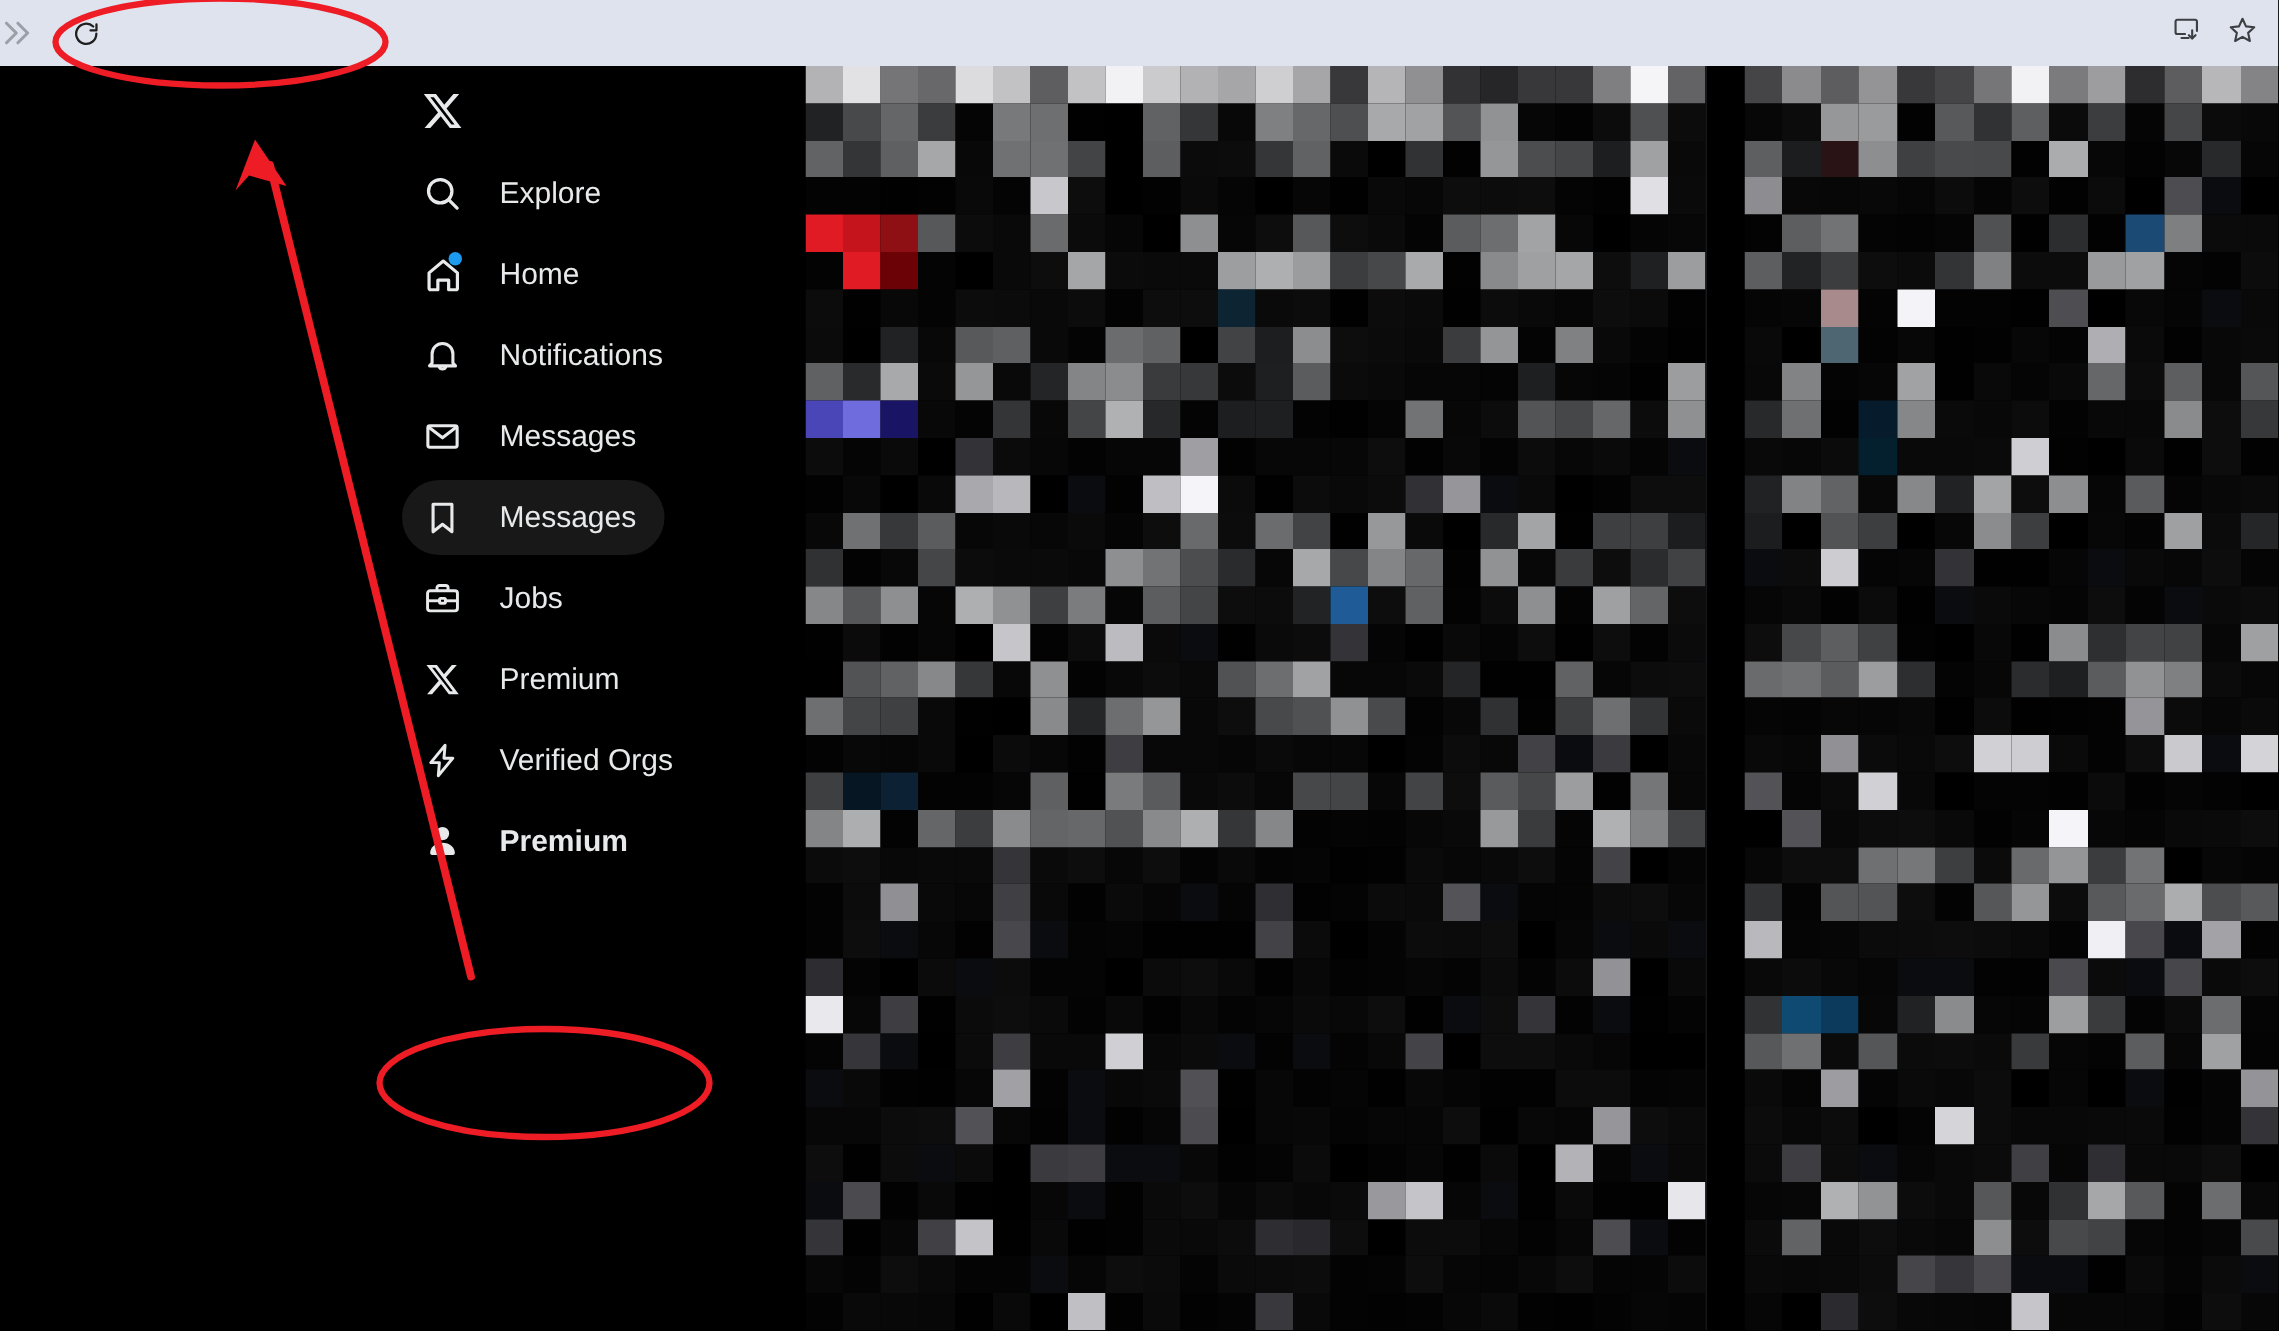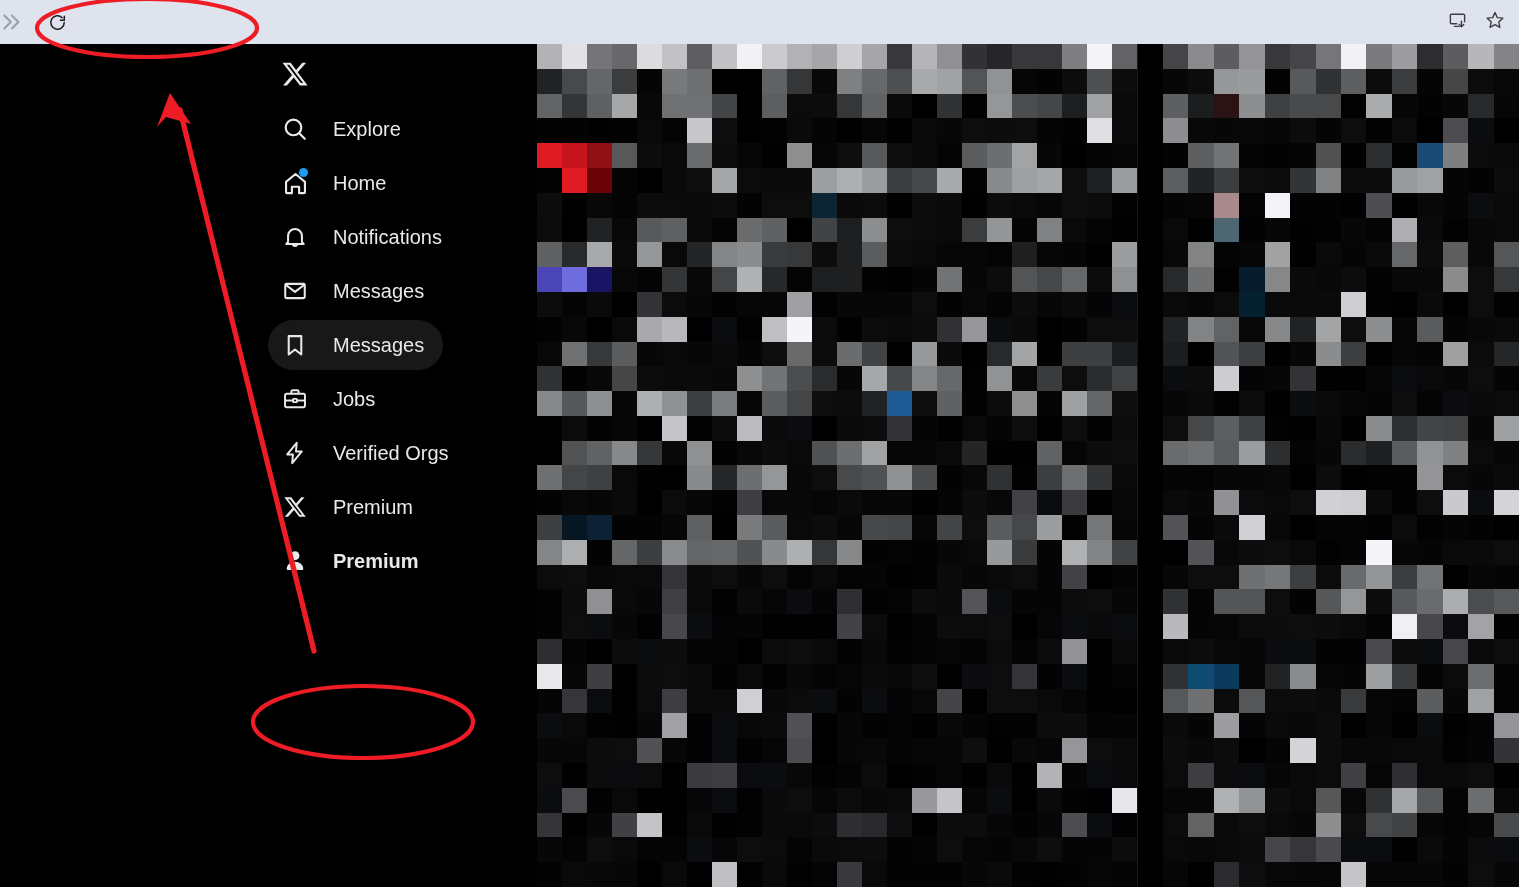--- a/index.html
+++ b/index.html
@@ -1669,33 +1669,33 @@
                 <rect x="2.8" y="7.2" width="18.4" height="12.4" rx="1.6"></rect>
                 <path d="M8.6 7.2V5.4a1.4 1.4 0 0 1 1.4-1.4h4a1.4 1.4 0 0 1 1.4 1.4v1.8"></path>
                 <line x1="2.8" y1="13.4" x2="21.2" y2="13.4"></line>
                 <rect x="10.2" y="11.9" width="3.6" height="3" rx="0.7" fill="#000"></rect>
               </svg>
             </span>
             <span class="nav-label">Jobs</span>
           </div>
           <div class="nav-item">
             <span class="nav-icon">
+              <svg width="24" height="24" viewBox="0 0 24 24" fill="currentColor">
+                <path d="M18.24 2.25h3.31l-7.23 8.26 8.5 11.24H16.2l-5.21-6.81-5.96 6.81H1.72l7.73-8.84L1.3 2.25h6.98l4.71 6.23 5.25-6.23zm-1.16 17.52h1.84L7.03 4.13H5.06l12.02 15.64z"></path>
+              </svg>
+            </span>
+            <span class="nav-label">Premium</span>
+          </div>
+          <div class="nav-item">
+            <span class="nav-icon">
               <svg width="26" height="26" viewBox="0 0 24 24" fill="none" stroke="currentColor" stroke-width="1.8" stroke-linejoin="round">
                 <path d="M13.6 2.6 4.8 13.3h5.3l-.7 8.1 8.9-10.8h-5.4z"></path>
               </svg>
             </span>
             <span class="nav-label">Verified Orgs</span>
-          </div>
-          <div class="nav-item">
-            <span class="nav-icon">
-              <svg width="24" height="24" viewBox="0 0 24 24" fill="currentColor">
-                <path d="M18.24 2.25h3.31l-7.23 8.26 8.5 11.24H16.2l-5.21-6.81-5.96 6.81H1.72l7.73-8.84L1.3 2.25h6.98l4.71 6.23 5.25-6.23zm-1.16 17.52h1.84L7.03 4.13H5.06l12.02 15.64z"></path>
-              </svg>
-            </span>
-            <span class="nav-label">Premium</span>
           </div>
           <div class="nav-item current">
             <span class="nav-icon">
               <svg width="26" height="26" viewBox="0 0 24 24" fill="currentColor">
                 <circle cx="12" cy="7.1" r="4.1"></circle>
                 <path d="M12 12.8c-4.3 0-7.6 2.8-7.6 6.3 0 .7.5 1.2 1.2 1.2h12.8c.7 0 1.2-.5 1.2-1.2 0-3.5-3.3-6.3-7.6-6.3z"></path>
               </svg>
             </span>
             <span class="nav-label">Premium</span>
           </div>

